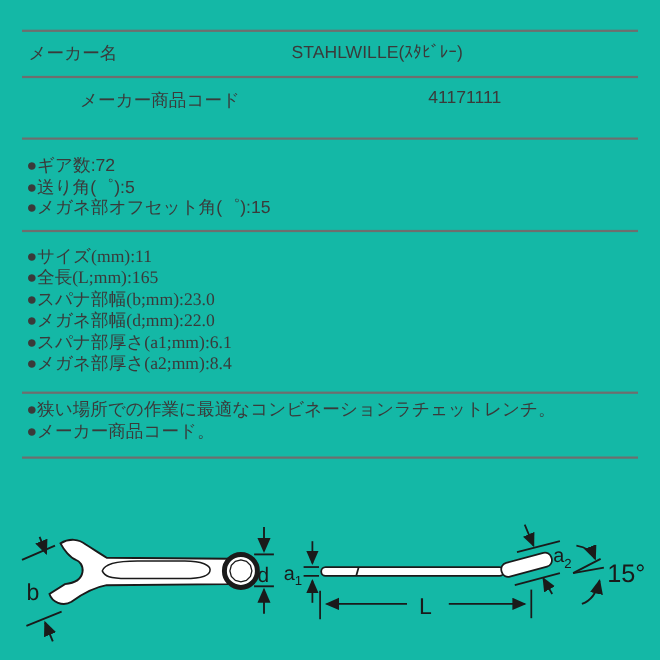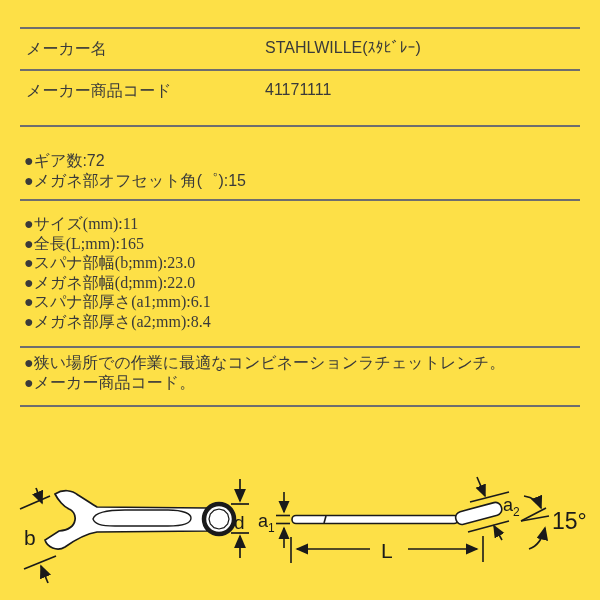--- a/index.html
+++ b/index.html
@@ -1,37 +1,37 @@
 <!DOCTYPE html>
 <html><head>
 <meta charset="utf-8">
 <style>
   html,body{margin:0;padding:0;background:#ffffff;}
   .page{
     position:relative;
     width:600px;height:600px;
-    background:#fde047;
+    background:#14b8a6;
     font-family:"Liberation Sans","DejaVu Sans",sans-serif;
     color:#3a3a3a;
     overflow:hidden;
   }
   .content{margin:0 20px;width:560px;}
   
   .spec-table{margin-top:27px;border-top:2px solid #6e6e6e;}
   .spec-row{display:flex;align-items:flex-start;border-bottom:2px solid #6e6e6e;
             padding:10px 0 0 6px;font-size:16px;}
   .spec-row.r1{height:30px;}
-  .spec-row.r2{height:44px;}
+  .spec-row.r2{height:44px;text-align:center;}
   .spec-row .lbl{width:239px;flex:none;}
   .spec-row .val{flex:1;}
   
   ul.bullets{list-style:none;margin:0;border-bottom:2px solid #6e6e6e;
              font-size:16px;}
   ul.bullets li{white-space:nowrap;}
-  ul.sec-a{padding:24px 0 9px 4px;line-height:19.5px;}
+  ul.sec-a{padding:14px 0 9px 4px;line-height:19.5px;}
   ul.sec-b{padding:13px 0 15px 4px;line-height:19.5px;font-family:Liberation Serif, serif;}
   ul.sec-c{padding:5px 0 12px 4px;line-height:20px;}
   .bullet{display:inline-block;}
   
   .diagram{position:absolute;left:0;top:452px;width:600px;height:148px;}
   svg text{font-family:"Liberation Sans","DejaVu Sans",sans-serif;fill:#1a1a1a;}
 </style>
 </head>
 <body>
 
@@ -44,20 +44,21 @@
         <span class="val">STAHLWILLE(ｽﾀﾋﾞﾚｰ)</span>
       </div>
       <div class="spec-row r2">
         <span class="lbl">メーカー商品コード</span>
         <span class="val">41171111</span>
       </div>
     </div>
 
     <ul class="bullets sec-a">
       <li><span class="bullet">●</span><span>ギア数:72</span></li>
+      <li><span class="bullet">●</span><span>送り角(゜):5</span></li>
       <li><span class="bullet">●</span><span>メガネ部オフセット角(゜):15</span></li>
     </ul>
 
     <ul class="bullets sec-b">
       <li><span class="bullet">●</span><span>サイズ(mm):11</span></li>
       <li><span class="bullet">●</span><span>全長(L;mm):165</span></li>
       <li><span class="bullet">●</span><span>スパナ部幅(b;mm):23.0</span></li>
       <li><span class="bullet">●</span><span>メガネ部幅(d;mm):22.0</span></li>
       <li><span class="bullet">●</span><span>スパナ部厚さ(a1;mm):6.1</span></li>
       <li><span class="bullet">●</span><span>メガネ部厚さ(a2;mm):8.4</span></li>

